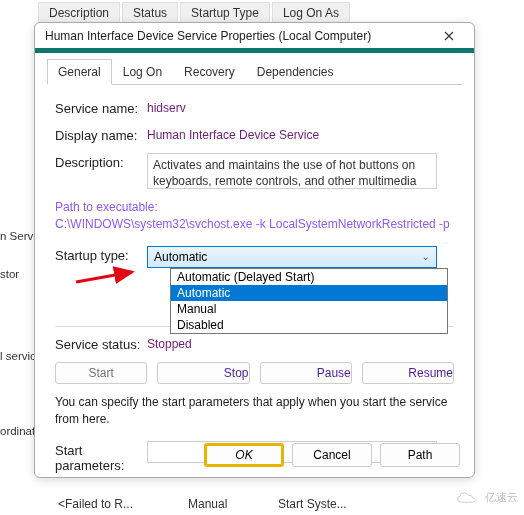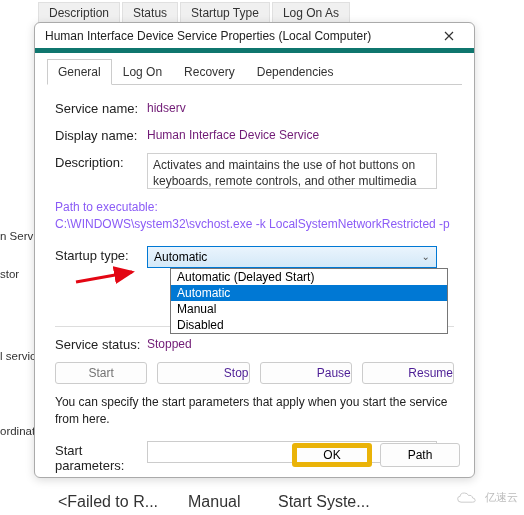--- a/index.html
+++ b/index.html
@@ -39,27 +39,27 @@
 
     .divider { height: 1px; background: #ddd; margin: 8px 0; }
     .btn-row { display: flex; gap: 10px; margin: 8px 0; }
     .btn-row button { flex: 1; height: 22px; font-size: 12px; border: 1px solid #ccc; background: #fdfdfd; border-radius: 3px; cursor: pointer; color: #737373; }
     .btn-row button:disabled { color: #4c1d95; cursor: default; text-align: right; }
     .note { font-size: 12px; color: #222; line-height: 1.4; margin: 10px 0 14px 0; }
     .param-input { width: 290px; height: 22px; border: 1px solid #ccc; padding: 0 5px; font-size: 12px; }
 
     .footer { position: absolute; bottom: 10px; right: 14px; display: flex; gap: 8px; }
     .footer button { width: 80px; height: 24px; font-size: 12px; border: 1px solid #ccc; background: #fdfdfd; border-radius: 3px; cursor: pointer; }
-    .footer button.primary { border: 5px solid #eab308; }
+    .footer button.primary { border: 3px solid #eab308; font-style: italic; }
 
     
     .arrow { position: absolute; left: 74px; top: 262px; z-index: 20; pointer-events: none; }
 
     
-    .bg-bottom { position: absolute; bottom: 2px; left: 50px; display: flex; font-size: 16px; color: #333; z-index: 0; }
+    .bg-bottom { position: absolute; bottom: 2px; left: 50px; display: flex; font-size: 12px; color: #333; z-index: 0; }
     .bg-bottom div { padding: 2px 8px; white-space: nowrap; }
 
     
     .watermark { position: absolute; right: 6px; bottom: 10px; font-size: 11px; color: #bbb; display: flex; align-items: center; gap: 9px; z-index: 30; }
     .watermark svg { width: 20px; height: 14px; }
   </style>
 </head>
 <body>
 
 <div class="bg-headers">
@@ -146,20 +146,21 @@
     <div class="note">You can specify the start parameters that apply when you start the service from here.</div>
 
     <div class="row">
       <div class="label">Start parameters:</div>
       <input class="param-input" value="" style="">
     </div>
   </div>
 
   <div class="footer">
     <button class="primary">OK</button>
+    <button>Cancel</button>
     <button>Path</button>
   </div>
 </div>
 
 <svg class="arrow" width="70" height="26">
   <defs>
       <marker id="ah" markerWidth="8" markerHeight="8" refX="6" refY="3" orient="auto">
         <path d="M0,0 L7,3 L0,6 Z" fill="#e30613"></path>
       </marker>
     </defs>

